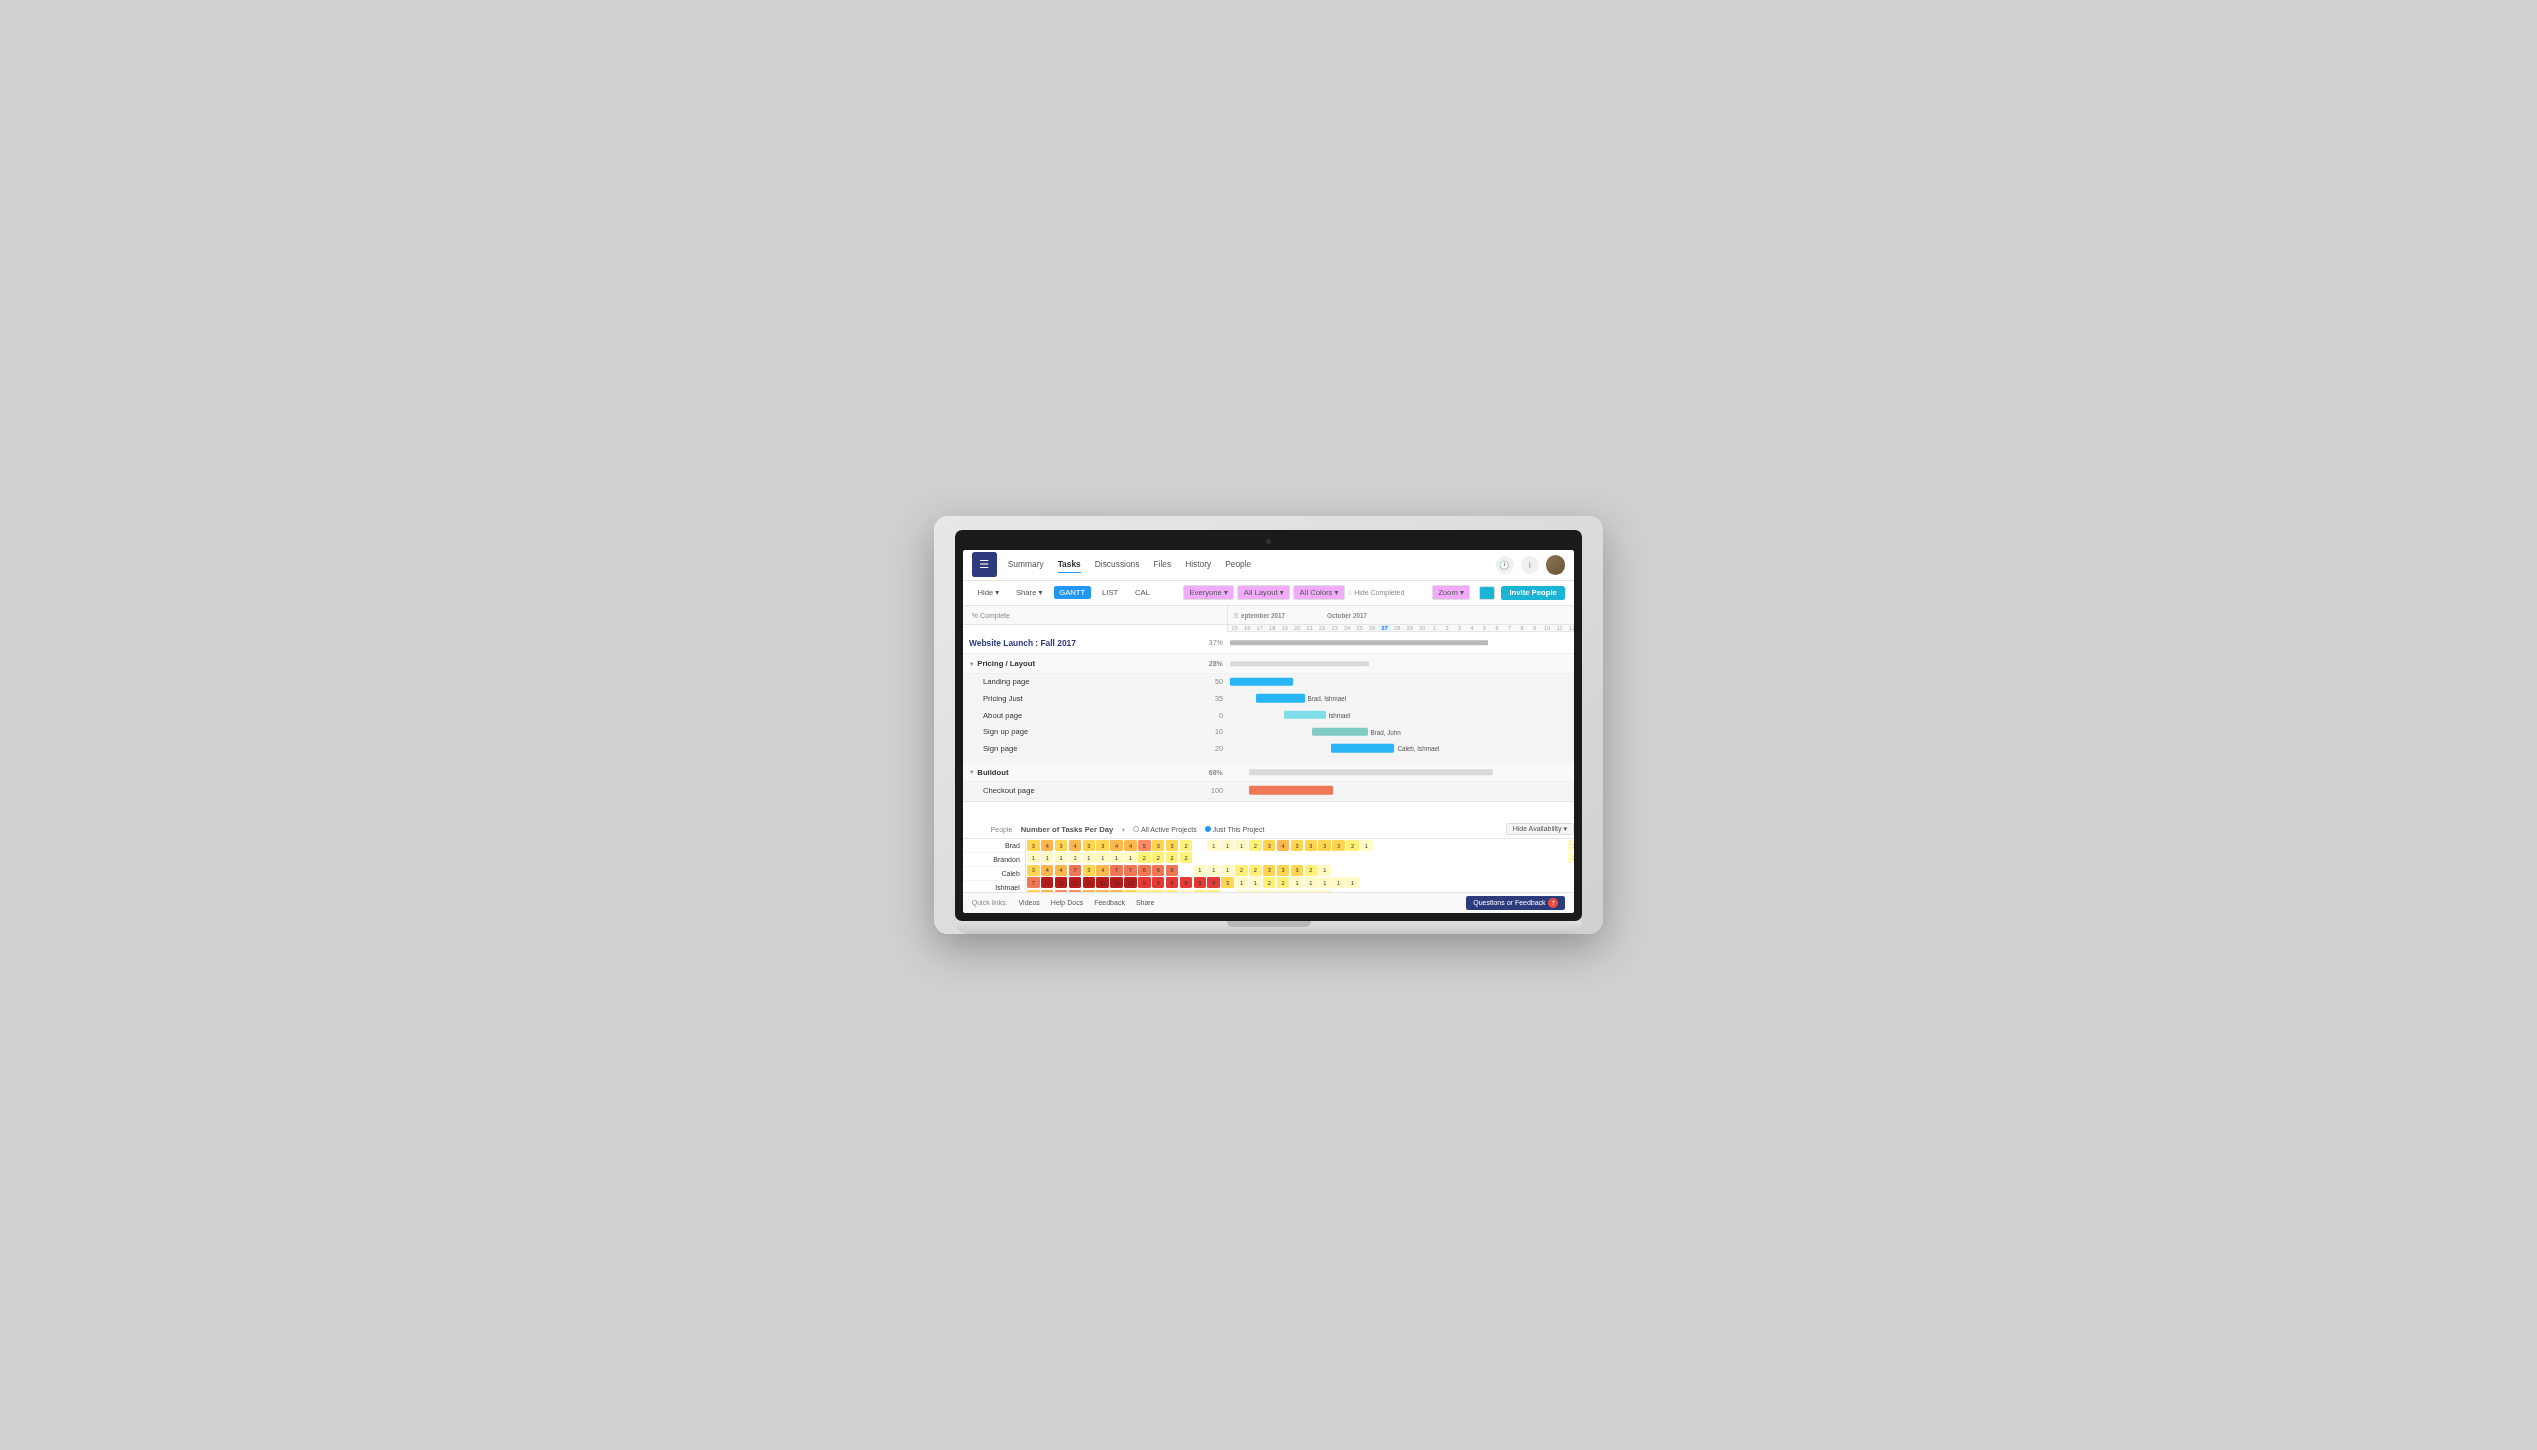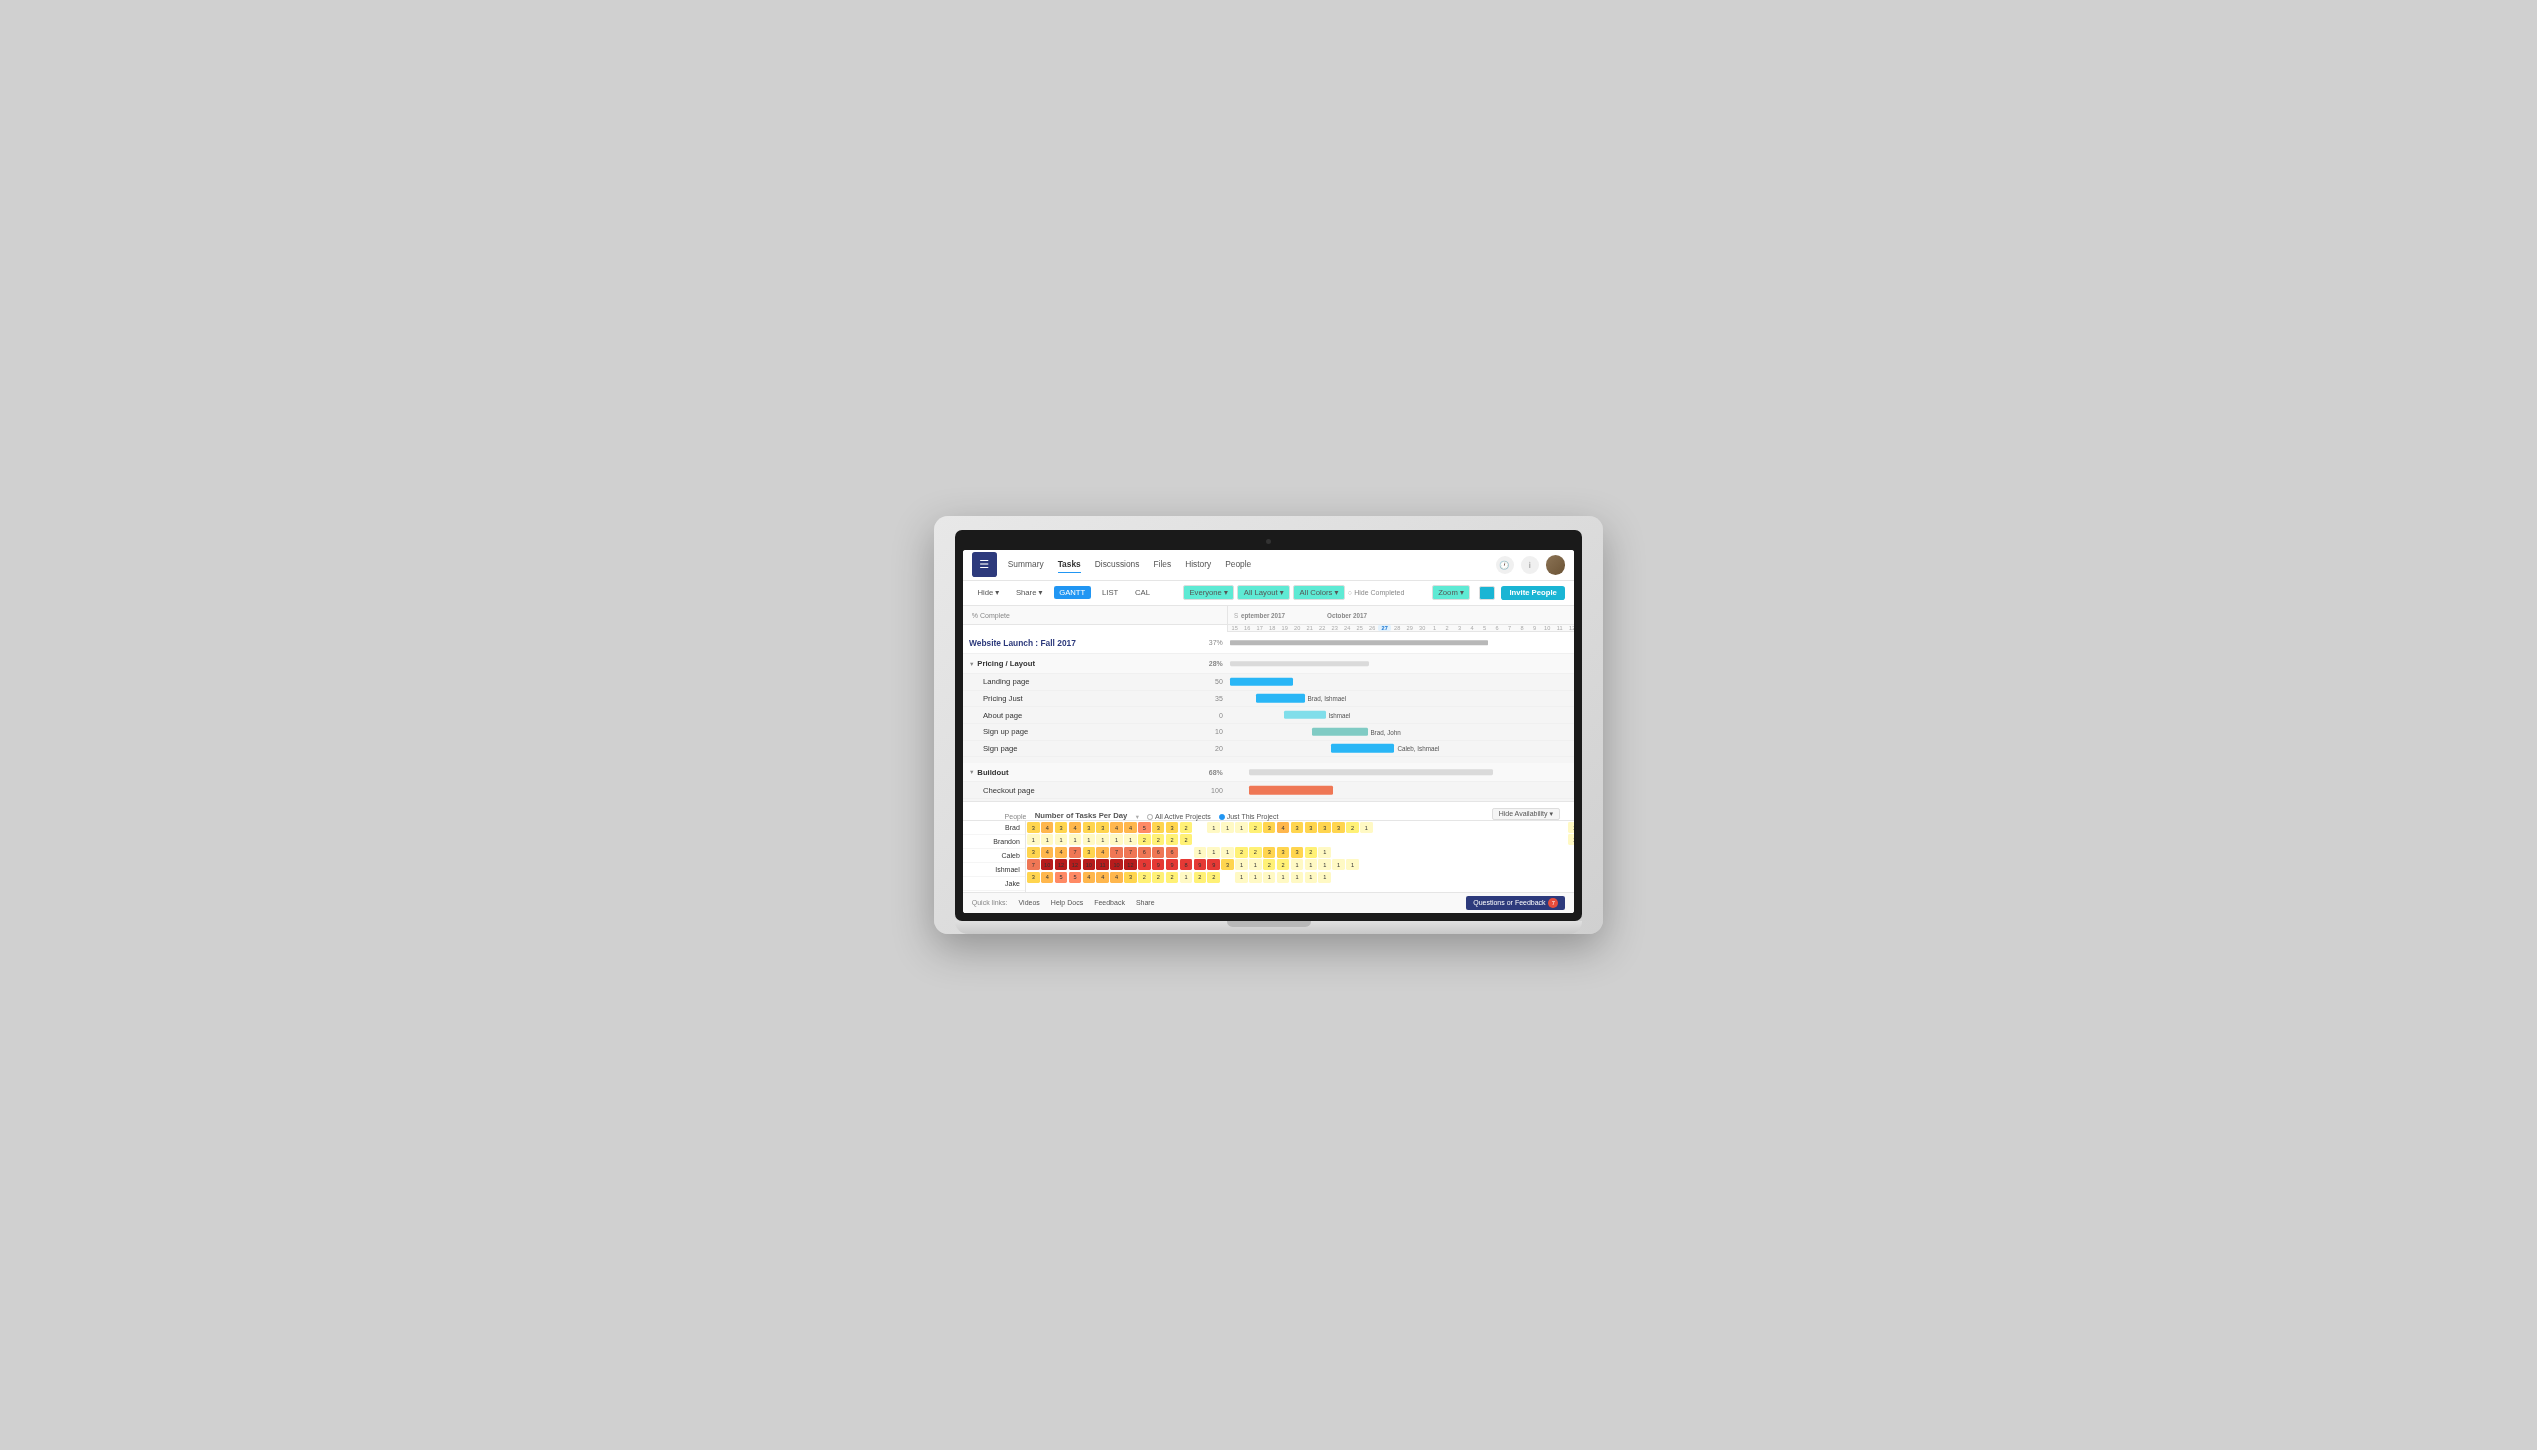--- a/index.html
+++ b/index.html
@@ -158,21 +158,21 @@
       align-items: center;
       gap: 2.8px;
     }
     .dropdown-btn {
       font-size: 7.7px;
       color: #555;
       cursor: pointer;
       padding: 2.1px 5.6px;
       border-radius: 2.1px;
       border: 0.7px solid #ddd;
-      background: #5eead4;
+      background: #f0abfc;
       display: flex;
       align-items: center;
       gap: 2.1px;
     }
     .invite-btn {
       background: #1ab5d4;
       color: white;
       border: none;
       padding: 2.8px 8.4px;
       border-radius: 2.8px;
@@ -255,27 +255,28 @@
     
     .bottom-panel {
       height: 91px;
       background: #fff;
       border-top: 1.4px solid #e5e5e5;
       flex-shrink: 0;
       overflow: hidden;
     }
     .bottom-toolbar {
       display: flex;
-      align-items: flex-end;
+      align-items: center;
       height: 19.5px;
-      padding: 0 14px;
+      padding: 0 0;
       border-bottom: 0.7px solid #e5e5e5;
       gap: 8.4px;
       font-size: 7px;
       color: #555;
+      margin-top: 18px;
     }
     .bottom-toolbar-title {
       font-weight: 600;
       font-size: 7.7px;
     }
     .radio-option {
       display: flex;
       align-items: center;
       gap: 2.1px;
       cursor: pointer;

